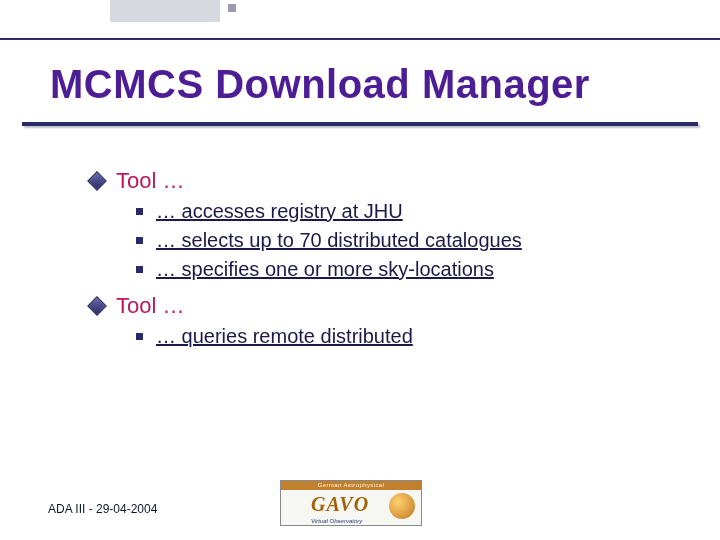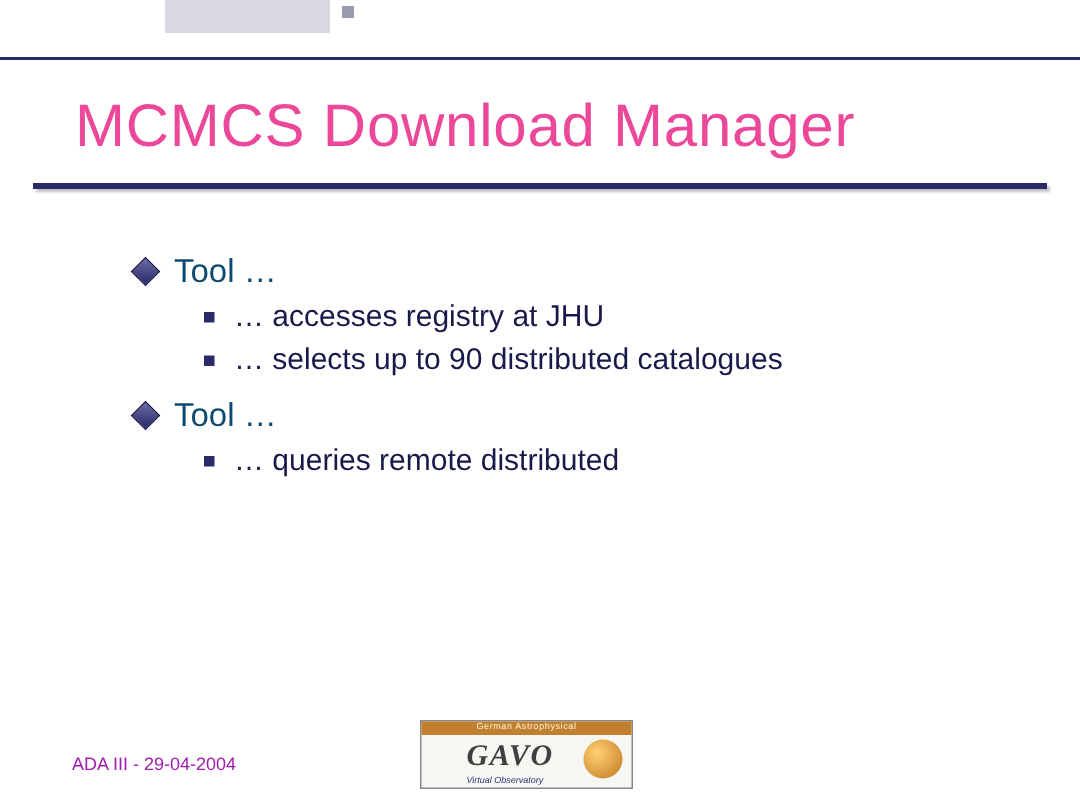--- a/index.html
+++ b/index.html
@@ -44,43 +44,43 @@
     right: 0;
     top: 38px;
     height: 2px;
     background: #2a2a6a;
   }
   .title {
     position: absolute;
     top: 62px;
     left: 50px;
     font-size: 40px;
-    font-weight: 400;
+    font-weight: 700;
     letter-spacing: 0.5px;
-    color: #ec4899;
+    color: #4c1d95;
     font-family: Verdana, Geneva, sans-serif;
   }
   .title-underline {
     position: absolute;
     top: 122px;
     left: 22px;
     right: 22px;
     height: 4px;
     background: #2a2a6a;
     box-shadow: 2px 2px 2px rgba(0,0,0,0.25);
   }
   .content {
     position: absolute;
     top: 158px;
     left: 90px;
     right: 40px;
   }
   .l1 {
     font-size: 22px;
-    color: #0c4a6e;
+    color: #be185d;
     margin-top: 10px;
     margin-bottom: 4px;
     position: relative;
     padding-left: 26px;
   }
   .l1 .diamond-icon {
     position: absolute;
     left: 0;
     top: 6px;
     width: 12px;
@@ -90,35 +90,36 @@
     border: 1px solid #1a1a4a;
   }
   .l2 {
     font-size: 20px;
     color: #1a1a4a;
     margin-left: 46px;
     position: relative;
     padding-left: 20px;
     line-height: 1.35;
     margin-bottom: 2px;
+    text-decoration: underline;
   }
   .l2 .square-icon {
     position: absolute;
     left: 0;
     top: 10px;
     width: 7px;
     height: 7px;
     background: #2a2a6a;
   }
   .footer {
     position: absolute;
     left: 48px;
     bottom: 24px;
     font-size: 12px;
-    color: #a21caf;
+    color: #0f172a;
   }
   .logo {
     position: absolute;
     bottom: 14px;
     left: 280px;
     width: 140px;
     height: 44px;
     border: 1px solid #888;
     background: #f6f6f2;
   }
@@ -137,21 +138,21 @@
     overflow: hidden;
   }
   .logo .gavo {
     position: absolute;
     top: 12px;
     left: 30px;
     font-family: Georgia, 'Times New Roman', serif;
     font-size: 20px;
     font-weight: bold;
     font-style: italic;
-    color: #404040;
+    color: #a16207;
     letter-spacing: 1px;
   }
   .logo .globe {
     position: absolute;
     right: 6px;
     top: 12px;
     width: 26px;
     height: 26px;
     border-radius: 50%;
     background: radial-gradient(circle at 35% 35%, #ffd070, #c07820);
@@ -180,21 +181,25 @@
     <span class="diamond-icon"></span>
     <span>Tool …</span>
   </div>
   <div class="l2">
     <span class="square-icon"></span>
     <span>… accesses registry at JHU</span>
   </div>
 
   <div class="l2">
     <span class="square-icon"></span>
-    <span>… selects up to 90 distributed catalogues</span>
+    <span>… selects up to 70 distributed catalogues</span>
+  </div>
+  <div class="l2">
+    <span class="square-icon"></span>
+    <span>… specifies one or more sky-locations</span>
   </div>
 
   <div class="l1">
     <span class="diamond-icon"></span>
     <span>Tool …</span>
   </div>
   <div class="l2">
     <span class="square-icon"></span>
     <span>… queries remote distributed</span>
   </div>

